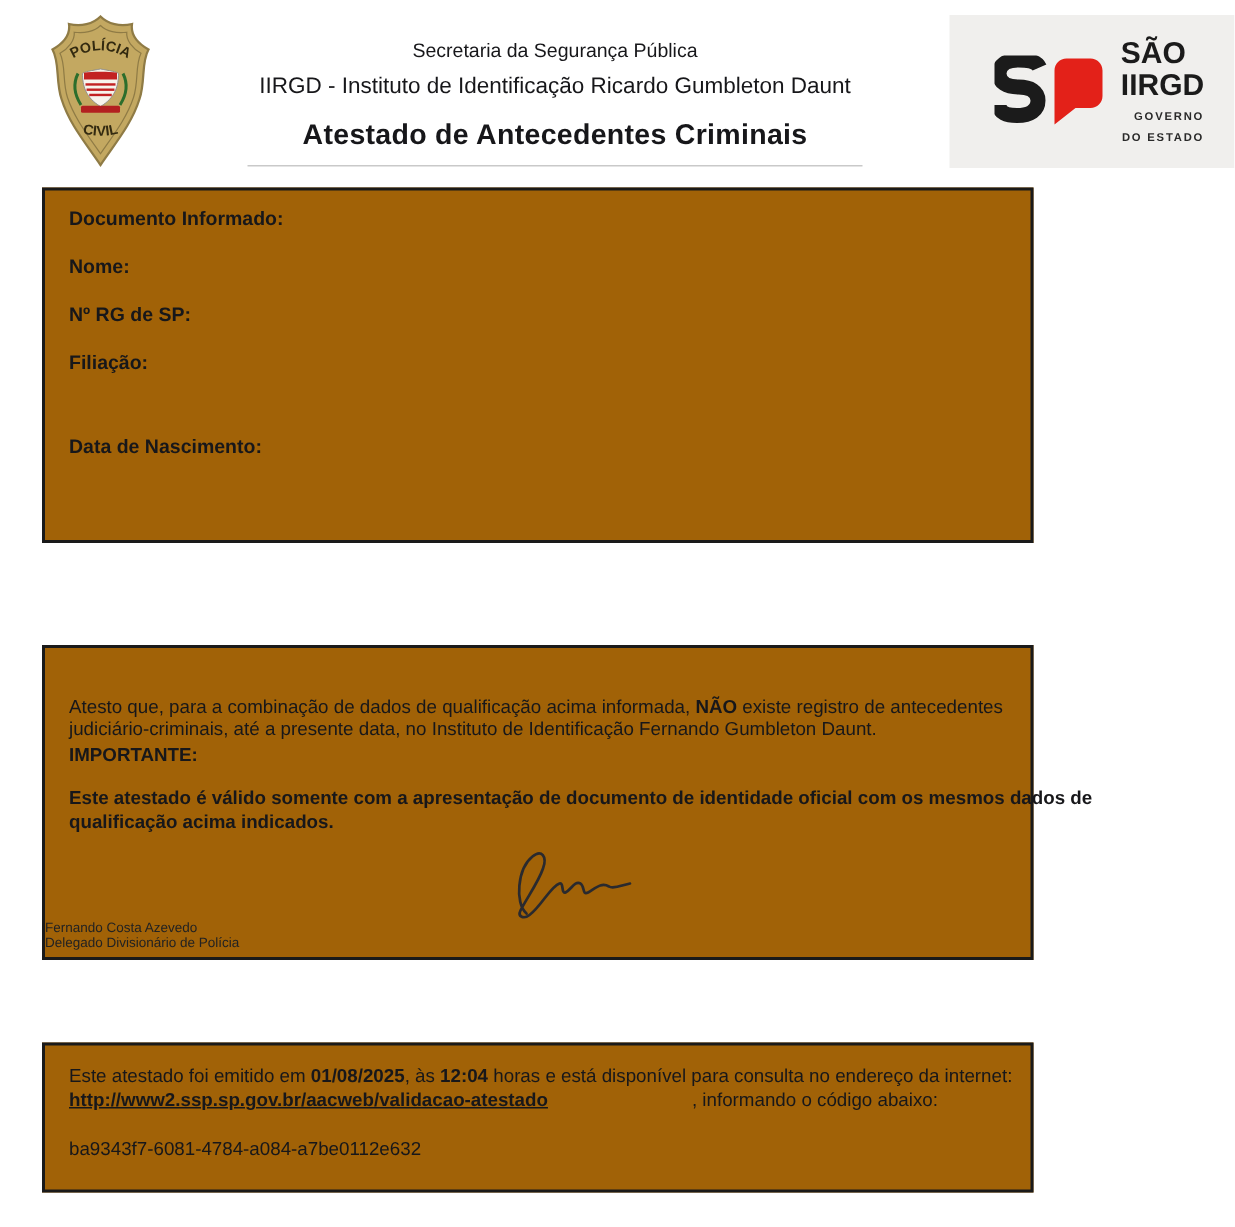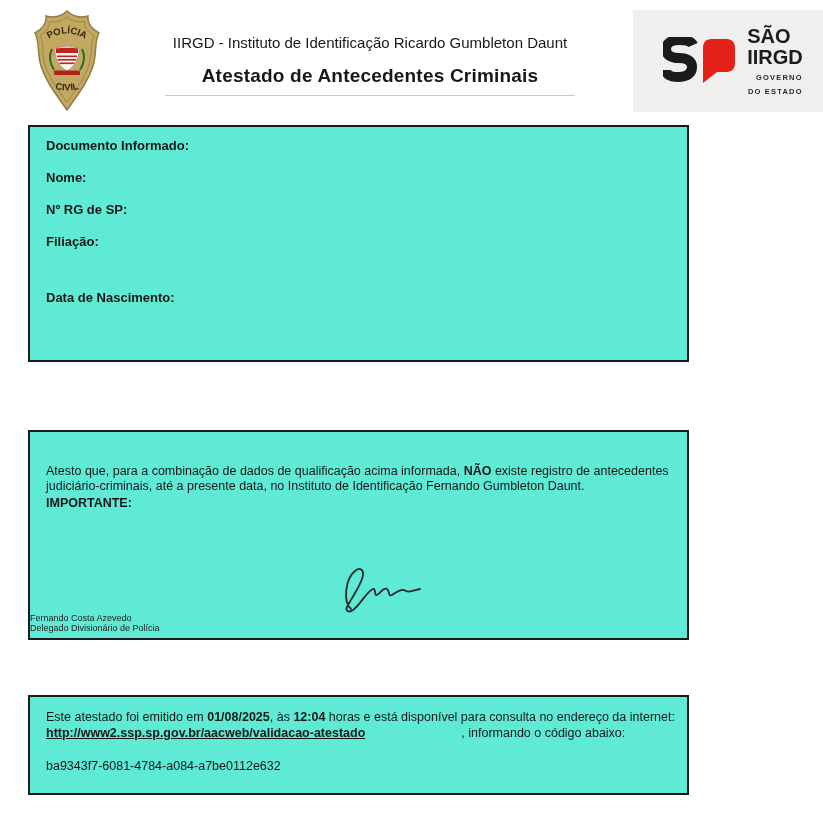--- a/index.html
+++ b/index.html
@@ -15,21 +15,21 @@
   .hc-line1{font-size:13px;}
   .hc-line2{font-size:15px;margin-top:8px;}
   .hc-title{font-size:19px;font-weight:bold;margin-top:14px;letter-spacing:.2px;}
   .hc-underline{height:1px;background:#c9c9c9;width:410px;margin:8px auto 0;}
   .sp-logo{left:633px;top:10px;width:200px;height:102px;background:#f0efed;
     display:flex;align-items:center;justify-content:center;gap:8px;}
   .sp-text .nm{font-size:20px;font-weight:bold;line-height:21px;color:#1b1b1b;}
   .sp-text .gov{font-size:7.5px;font-weight:bold;letter-spacing:1.2px;line-height:9px;color:#2a2a2a;margin-top:5px;text-align:right;}
 
   
-  .box{position:absolute;left:28px;width:661px;border:2px solid #1a1a1a;background:#5eead4;box-sizing:border-box;}
+  .box{position:absolute;left:28px;width:661px;border:2px solid #1a1a1a;background:#a16207;box-sizing:border-box;}
   #box-identification{top:125px;height:237px;}
   #box-attestation{top:430px;height:210px;}
   #box-validation{top:695px;height:100px;}
 
   .field-label{position:absolute;left:16px;font-size:13px;font-weight:bold;white-space:nowrap;}
 
   .att-p{position:absolute;left:16px;font-size:12.5px;line-height:15.5px;white-space:pre-line;}
   .att-important{position:absolute;left:16px;font-size:12.5px;font-weight:bold;}
   .bold{font-weight:bold;}
 
@@ -69,20 +69,21 @@
       <rect x="29.7" y="49" width="18.6" height="1.6" fill="#c22222"></rect>
       <rect x="31.5" y="52.5" width="15" height="1.6" fill="#c22222"></rect>
       <rect x="26" y="60.5" width="26" height="4.6" rx="1" fill="#b32020"></rect>
       <text font-size="9.5" font-weight="bold" fill="#332a10" font-family="Liberation Sans, sans-serif">
         <textPath href="#arcBottom" startOffset="50%" text-anchor="middle">CIVIL</textPath>
       </text>
     </svg>
   </div>
 
   <div class="abs header-center">
+    <div class="hc-line1">Secretaria da Segurança Pública</div>
     <div class="hc-line2">IIRGD - Instituto de Identificação Ricardo Gumbleton Daunt</div>
     <div class="hc-title">Atestado de Antecedentes Criminais</div>
     <div class="hc-underline"></div>
   </div>
 
   <div class="abs sp-logo">
     <svg width="76" height="48" viewBox="0 0 76 48">
       <path d="M30,8 C28,3.5 22,3 16,3 C7,3 3,7 3,12 C3,18 8,21 16,21 C24,21 29,24 29,30
                C29,36.5 24,40 15,40 C8,40 3,38 3,33" fill="none" stroke="#1b1b1b" stroke-width="10" stroke-linecap="butt"></path>
       <path d="M48,2 h16 c4.4,0 8,3.6 8,8 v17 c0,4.4 -3.6,8 -8,8 H54 L40,46 V10 c0,-4.4 3.6,-8 8,-8 z" fill="#e32119"></path>
@@ -102,20 +103,22 @@
     <div class="field-label" style="top:107px">Filiação:</div>
     <div class="field-label" style="top:163px">Data de Nascimento:</div>
   </div>
 
   <div class="box" id="box-attestation">
     <div class="att-p" style="top:16px;width:705px;">
       <span>Atesto que, para a combinação de dados de qualificação acima informada, </span><span class="bold">NÃO</span><span> existe registro de antecedentes
 judiciário-criminais, até a presente data, no Instituto de Identificação Fernando Gumbleton Daunt.</span>
     </div>
     <div class="att-important" style="top:64px">IMPORTANTE:</div>
+    <div class="att-p bold" style="top:93px;width:720px;">Este atestado é válido somente com a apresentação de documento de identidade oficial com os mesmos dados de
+qualificação acima indicados.</div>
 
     <div class="sig-block">
       <svg class="sig-svg" width="130" height="50" viewBox="0 0 130 50">
         <path d="M36,45 C28,38 30,15 40,7 C46,2 50,7 47,15 C44,24 36,35 32,43 C30,47 34,49 38,46
                  C46,40 52,27 58,25 C61,24 59,32 62,31 C66,29 68,23 72,25 C75,27 73,33 77,31
                  C82,28 86,24 91,27 C94,29 100,26 105,25" fill="none" stroke="#2a2a2e" stroke-width="1.8" stroke-linecap="round"></path>
       </svg>
       <div class="sig-name">Fernando Costa Azevedo</div>
       <div class="sig-title">Delegado Divisionário de Polícia</div>
     </div>

